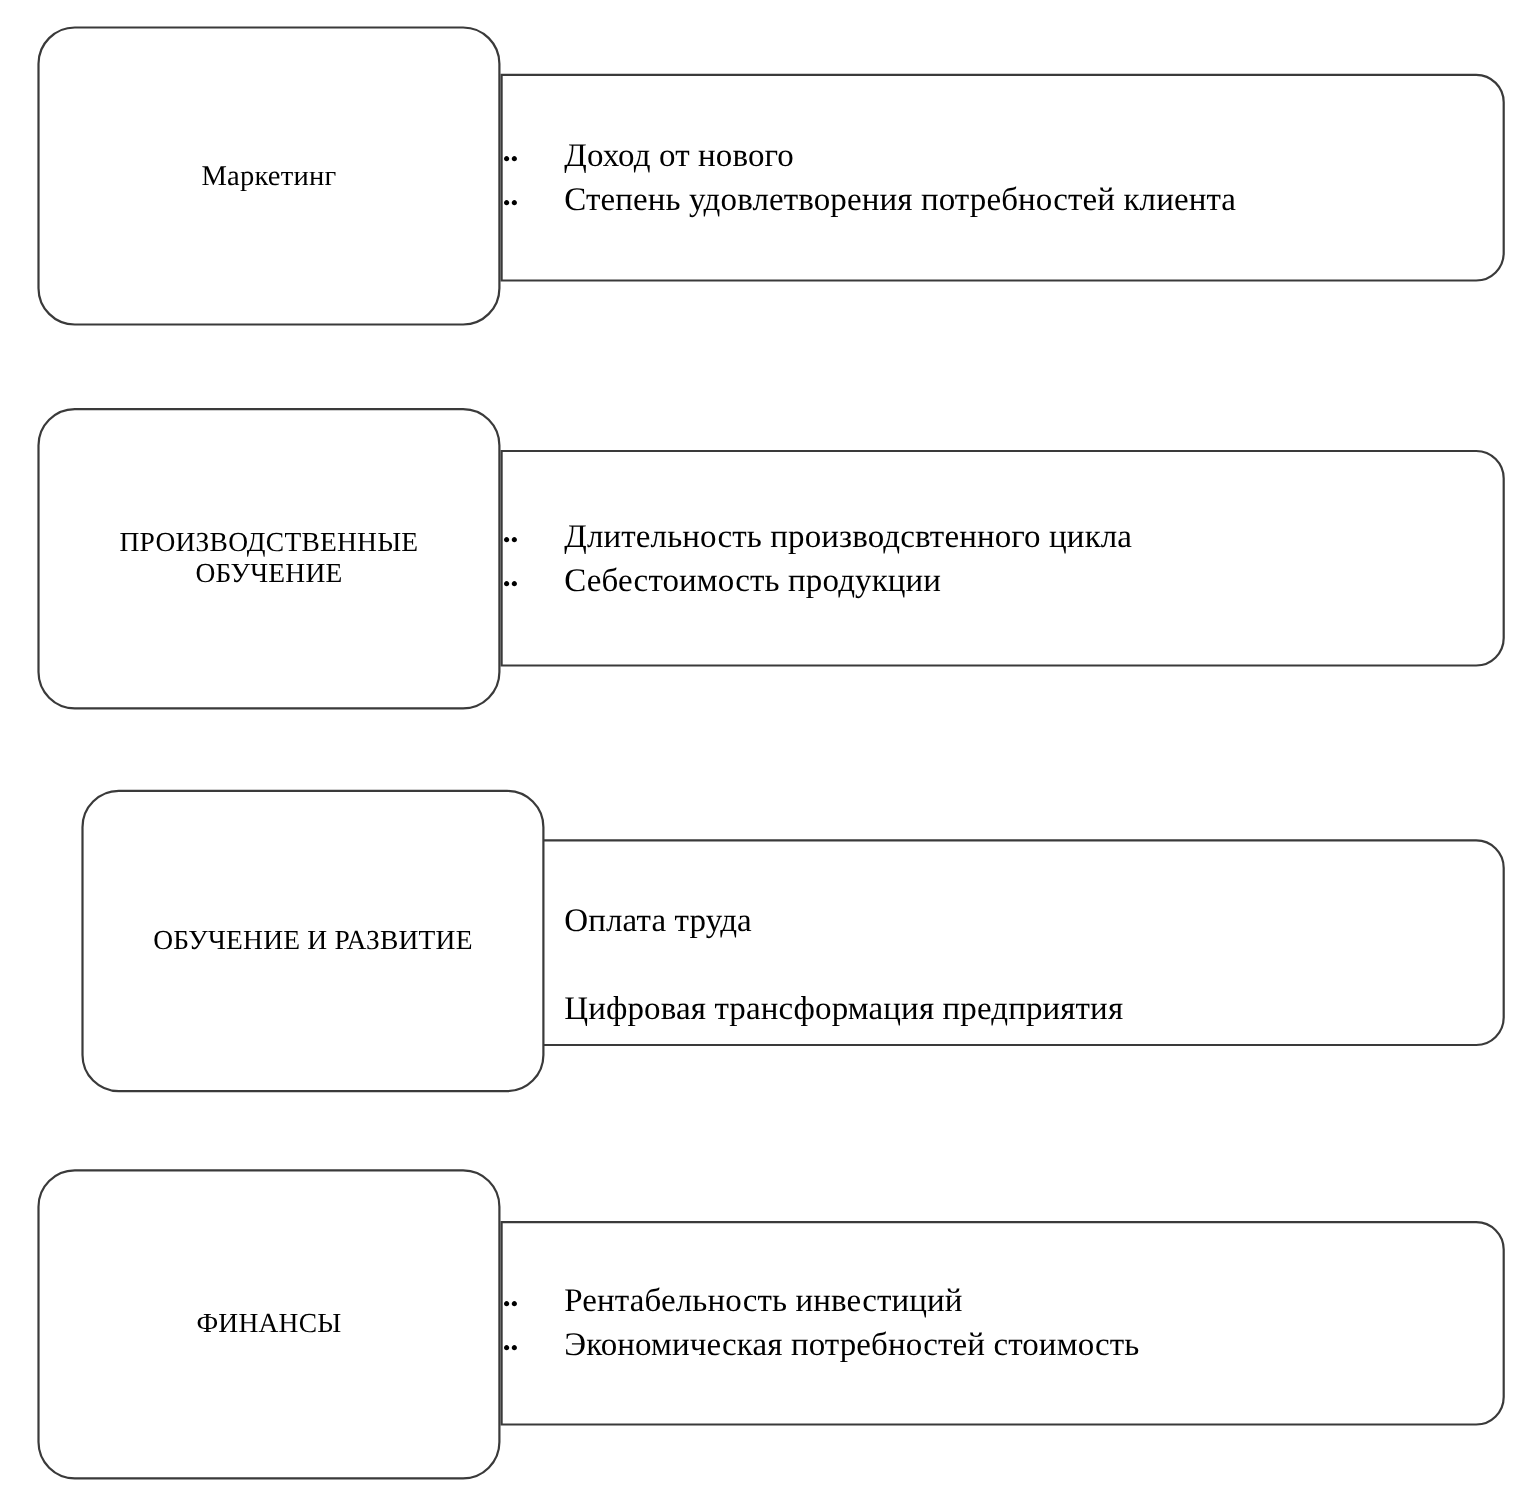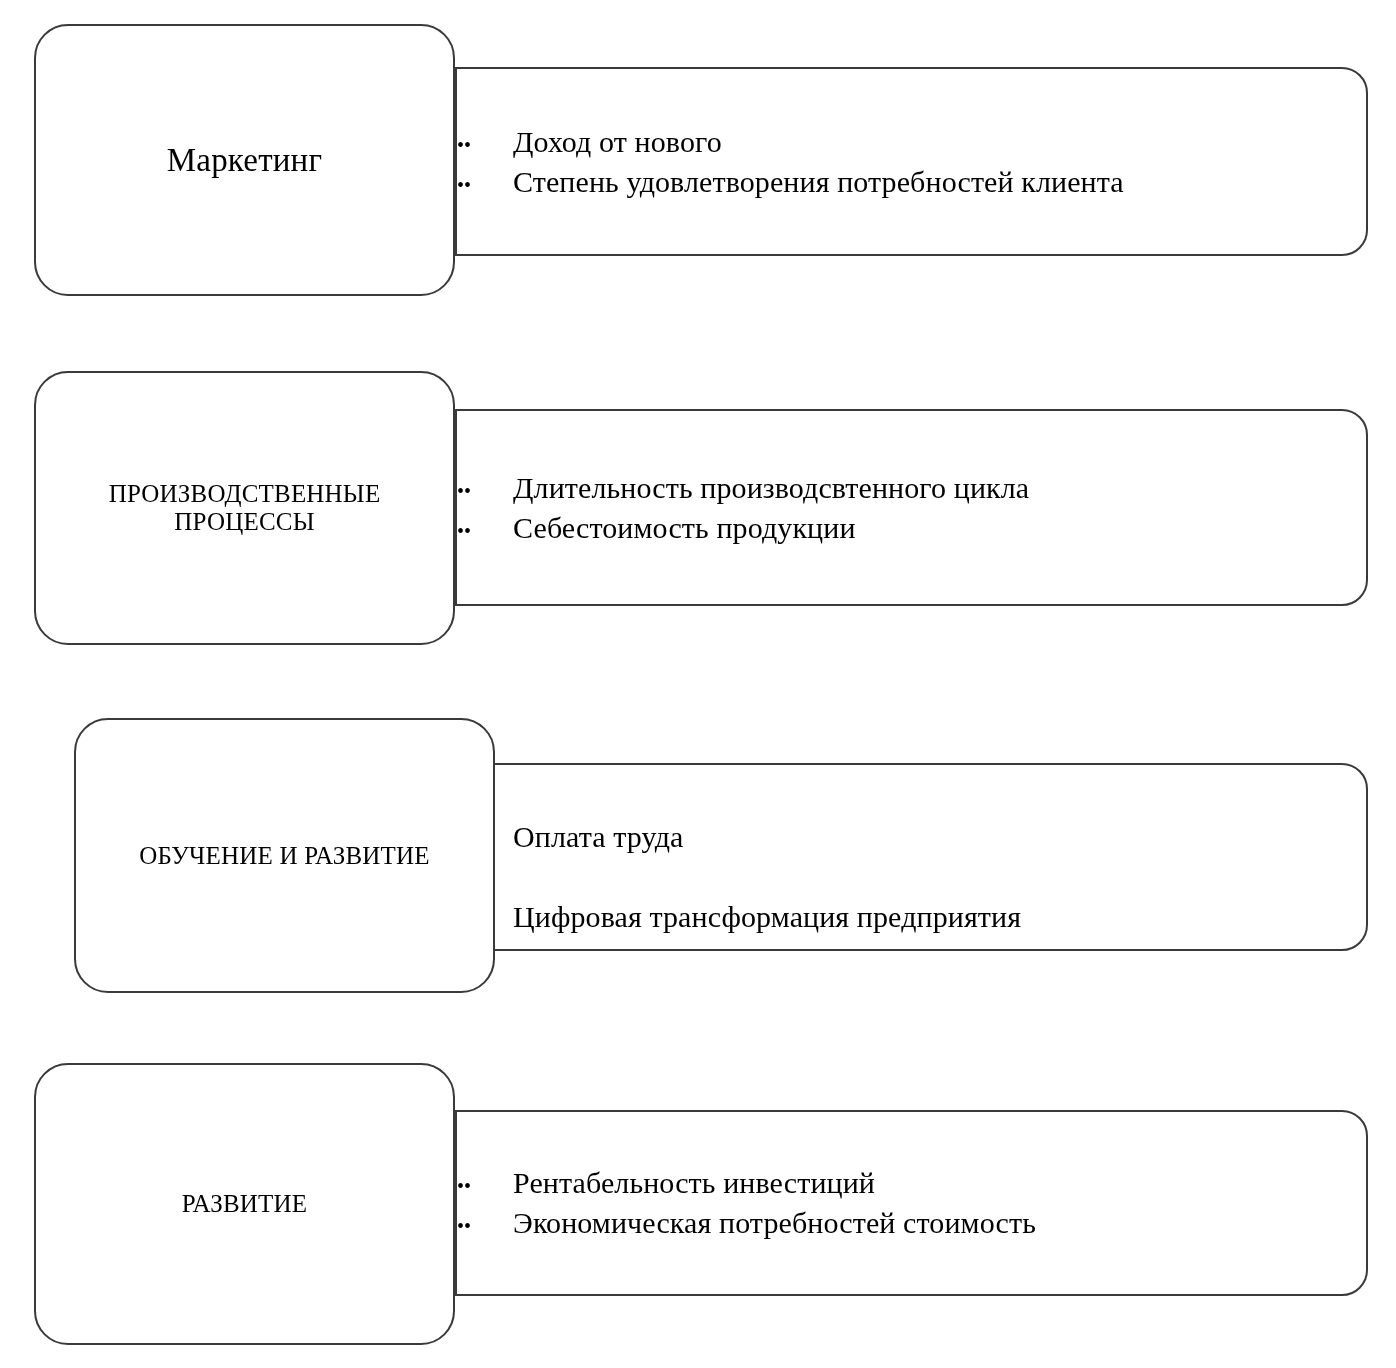--- a/index.html
+++ b/index.html
@@ -103,41 +103,41 @@
           <span class="metric-bullet">•</span>
           <span class="metric-text">Доход от нового</span>
         </li>
         <li class="metric-item">
           <span class="metric-bullet">•</span>
           <span class="metric-text">Степень удовлетворения потребностей клиента</span>
         </li>
       </ul>
     </div>
     <div class="persp-box" style="left:34px; top:24px; width:421px; height:272px;">
-      <span class="persp-label" style="font-size:33px;">Маркетинг</span>
+      <span class="persp-label" style="font-size:26px;">Маркетинг</span>
     </div>
   </div>
 
   <div class="row">
     <div class="metrics-box" style="left:455px; top:409px; width:913px; height:197px;">
       <ul class="metrics-list">
         <li class="metric-item">
           <span class="metric-bullet">•</span>
           <span class="metric-text">Длительность производсвтенного цикла</span>
         </li>
         <li class="metric-item">
           <span class="metric-bullet">•</span>
           <span class="metric-text">Себестоимость продукции</span>
         </li>
       </ul>
     </div>
     <div class="persp-box" style="left:34px; top:371px; width:421px; height:274px;">
       <span class="persp-label" style="font-size:25px;">
         <span>ПРОИЗВОДСТВЕННЫЕ</span><br>
-        <span>ПРОЦЕССЫ</span>
+        <span>ОБУЧЕНИЕ</span>
       </span>
     </div>
   </div>
 
   <div class="row">
     <div class="metrics-box" style="left:455px; top:763px; width:913px; height:188px;">
       <ul class="metrics-list">
         <li class="metric-item">
           <span class="metric-bullet">•</span>
         </li>
@@ -166,17 +166,17 @@
           <span class="metric-bullet">•</span>
           <span class="metric-text">Рентабельность инвестиций</span>
         </li>
         <li class="metric-item">
           <span class="metric-bullet">•</span>
           <span class="metric-text">Экономическая потребностей стоимость</span>
         </li>
       </ul>
     </div>
     <div class="persp-box" style="left:34px; top:1063px; width:421px; height:282px;">
-      <span class="persp-label" style="font-size:25px;">РАЗВИТИЕ</span>
+      <span class="persp-label" style="font-size:25px;">ФИНАНСЫ</span>
     </div>
   </div>
 
 </div>
 
 </body></html>

